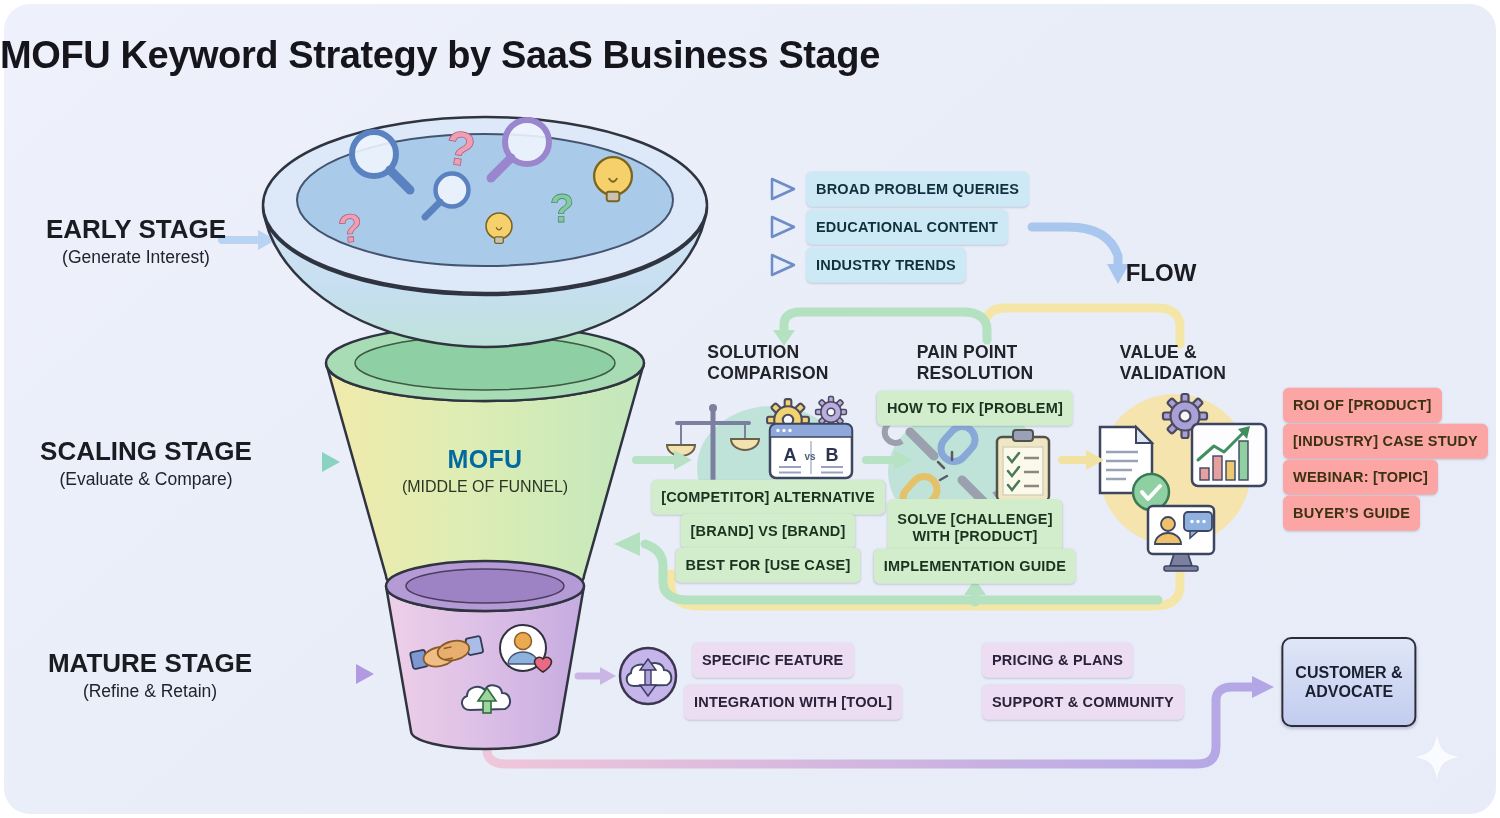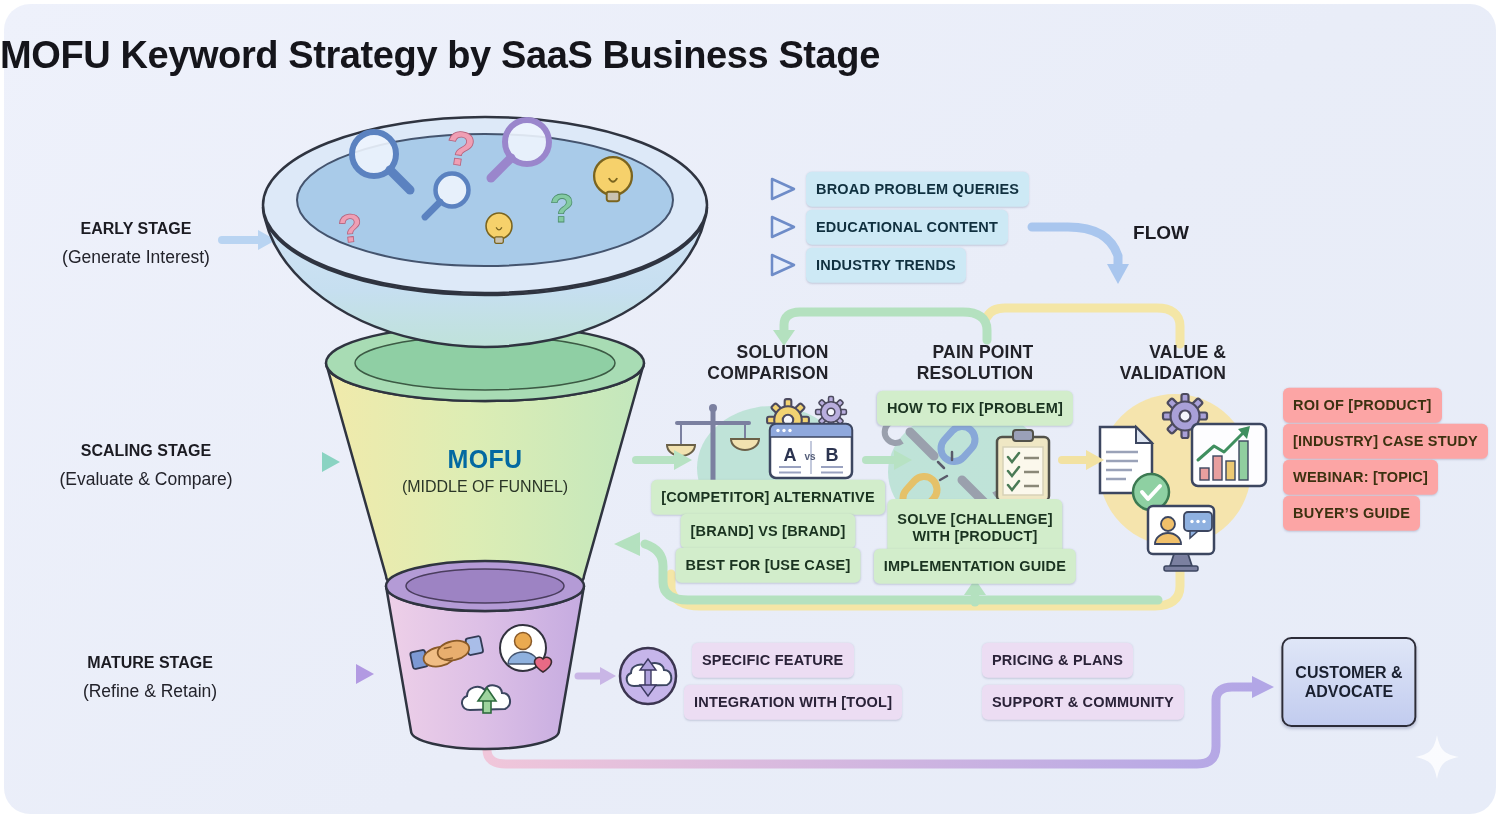--- a/index.html
+++ b/index.html
@@ -4,34 +4,34 @@
 <style>
   html,body{margin:0;padding:0;}
   body{width:1500px;height:818px;position:relative;overflow:hidden;background:#ffffff;
        font-family:"Liberation Sans",sans-serif;}
   .card{position:absolute;inset:4px;border-radius:26px;
         background:linear-gradient(140deg,#eef1fb 0%,#e9edf8 55%,#e7ecf8 100%);}
   svg{position:absolute;left:0;top:0;}
   .abs{position:absolute;}
   .title{left:0;right:0;top:34px;text-align:left;
          font-weight:800;font-size:38px;letter-spacing:-.4px;color:#15151b;}
-  .stage-label{transform:translate(-50%,-50%);font-weight:800;font-size:16px;color:#1b1b22;white-space:nowrap;}
+  .stage-label{transform:translate(-50%,-50%);font-weight:800;font-size:26px;color:#1b1b22;white-space:nowrap;}
   .stage-sub{transform:translate(-50%,-50%);font-weight:400;font-size:17.5px;color:#23232b;white-space:nowrap;}
   .kw{font-weight:700;font-size:14.5px;line-height:1;padding:10px 10px;border-radius:6px;
       white-space:nowrap;letter-spacing:.2px;box-shadow:0 1px 2px rgba(110,120,155,.28);}
   .kw.left{transform:translateY(-50%);}
   .kw.mid{transform:translate(-50%,-50%);}
   .kw.blue{background:#cde9f5;color:#10303f;}
   .kw.green{background:#d2edcb;color:#1a3320;}
   .kw.yellow{background:#fca5a5;color:#3c3110;}
   .kw.purple{background:#ecddf3;color:#2a2238;}
   .kw.two{text-align:center;line-height:17px;padding:12px 10px;}
-  .colhead{transform:translateX(-50%);text-align:right;font-weight:800;font-size:17.5px;
+  .colhead{transform:translateX(-50%);text-align:left;font-weight:800;font-size:17.5px;
            line-height:21px;color:#222229;letter-spacing:.2px;white-space:nowrap;}
-  .flow-label{transform:translate(-50%,-50%);font-weight:800;font-size:19px;color:#1b1b22;}
+  .flow-label{transform:translate(-50%,-50%);font-weight:800;font-size:24px;color:#1b1b22;margin-top:40px;}
   .mofu-label{transform:translate(-50%,-50%);font-weight:800;font-size:25px;color:#0369a1;letter-spacing:.3px;}
   .mofu-sub{transform:translate(-50%,-50%);font-weight:400;font-size:16px;color:#2a3527;white-space:nowrap;}
   .endbox{transform:translate(-50%,-50%);text-align:center;font-weight:800;font-size:16px;line-height:19px;
           color:#1a2030;background:linear-gradient(180deg,#dfe6f7,#c2ccef);
           border:2px solid #2c2c38;border-radius:10px;padding:24px 12px;white-space:nowrap;
           box-shadow:0 2px 3px rgba(100,110,150,.35);}
 </style>
 </head>
 <body>
 

